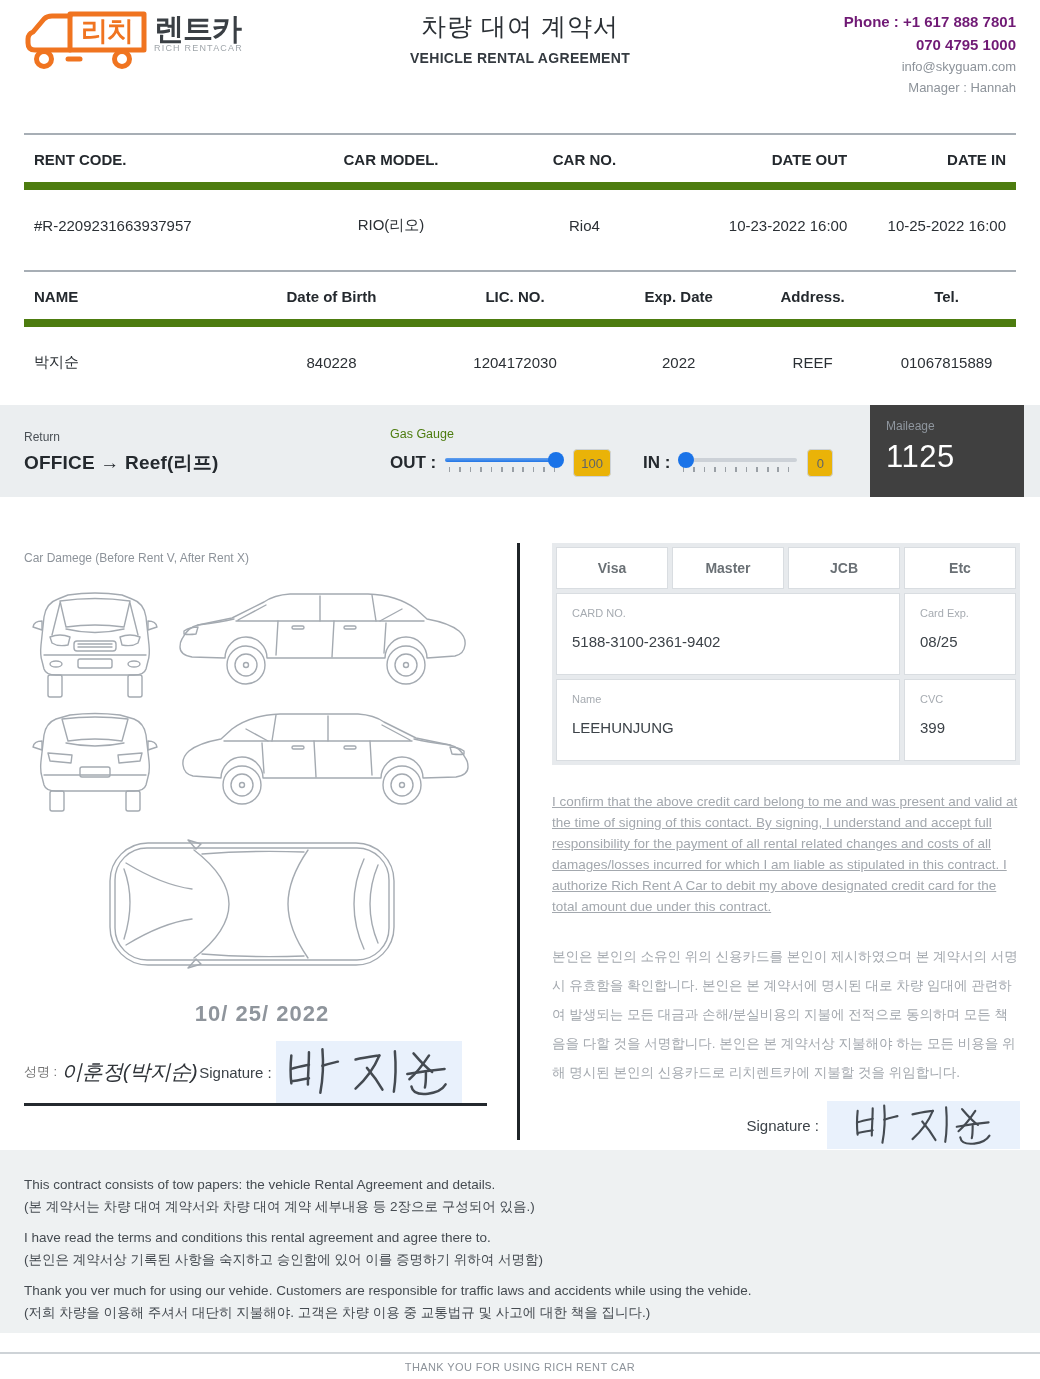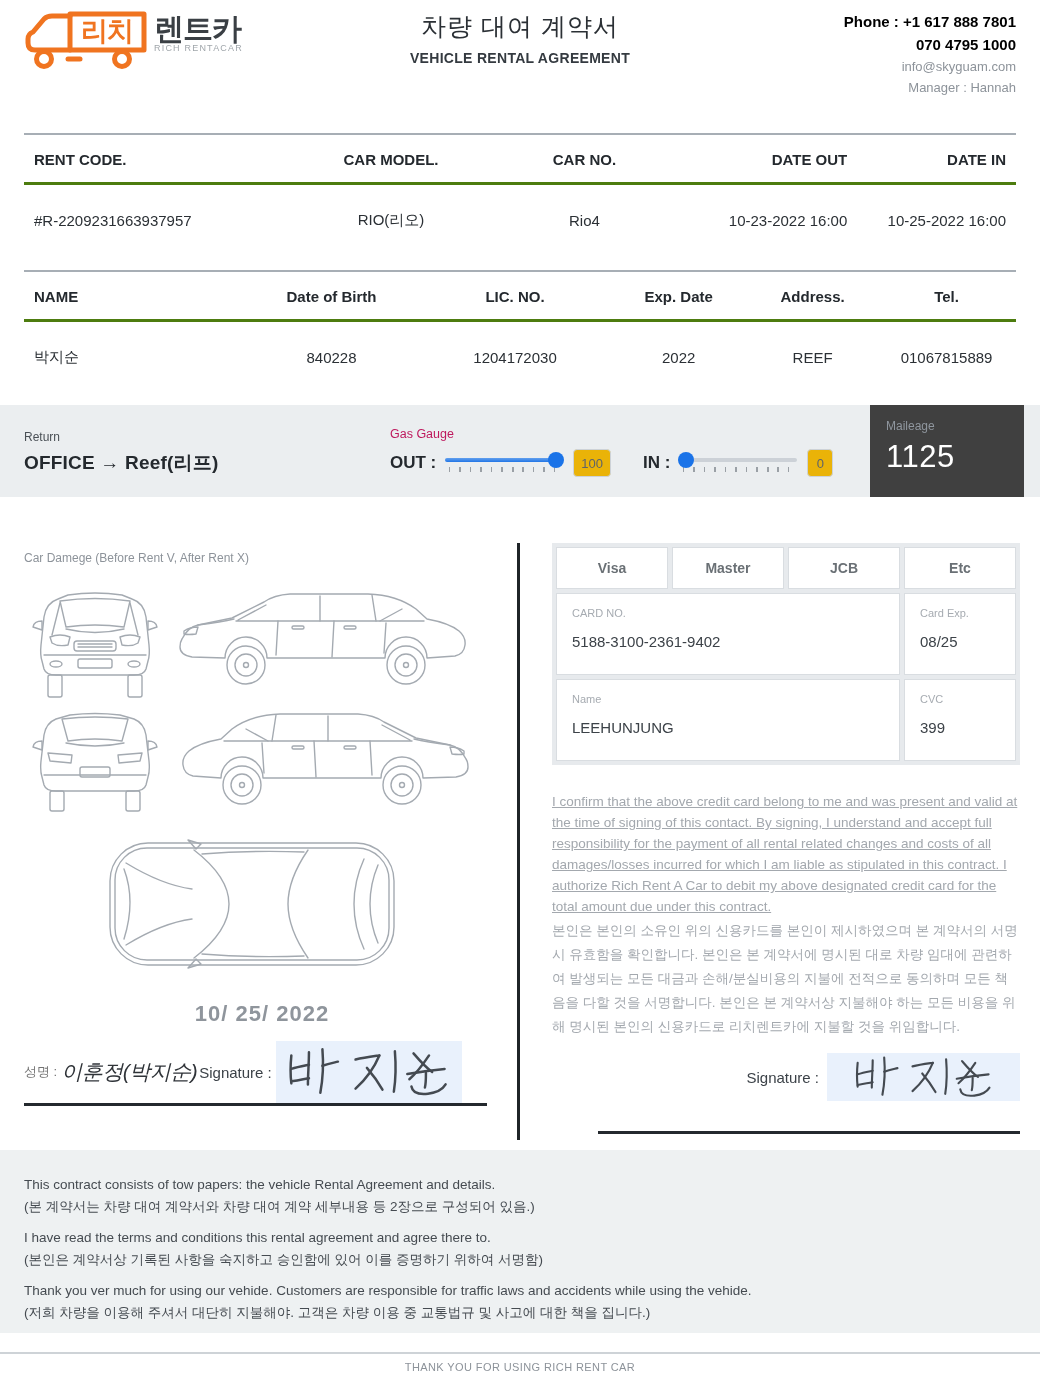--- a/index.html
+++ b/index.html
@@ -13,39 +13,39 @@
   .logo-kr-accent { position:absolute; left:47px; top:3px; width:72px; height:36px;
       display:flex; align-items:center; justify-content:center;
       color:#f07420; font-size:27px; font-weight:bold; letter-spacing:-1px; }
   .logo-text-col { margin-left:-2px; padding-top:2px; }
   .logo-kr-rest { font-size:30px; font-weight:bold; color:#3a3f44; letter-spacing:-1px; line-height:1.1; }
   .logo-sub { font-size:9px; color:#a0a6ab; letter-spacing:1.2px; text-align:left; margin-top:-2px; }
   .title-block { position:absolute; left:50%; transform:translateX(-50%); top:0; text-align:center; width:420px; }
   .title-kr { font-size:25px; font-weight:500; color:#2b3035; letter-spacing:1px; }
   .title-en { font-size:14px; font-weight:bold; color:#343a40; margin-top:7px; letter-spacing:.3px; }
   .contact { position:absolute; right:0; top:0; text-align:right; }
-  .contact .c-bold { font-size:15px; font-weight:bold; color:#000000; line-height:23px;margin-left:43px; }
+  .contact .c-bold { font-size:15px; font-weight:bold; color:#701a75; line-height:23px;margin-left:43px; }
   .contact .c-light { font-size:13px; color:#8d939a; line-height:21px; }
 
   
   table.info { position:absolute; left:24px; width:992px; border-collapse:collapse; table-layout:fixed; }
   #rent-table { top:133px; }
   #driver-table { top:270px; }
   table.info { border-top:2px solid #a7aeb5; }
-  table.info th { font-size:15px; font-weight:bold; color:#24292e; padding:16px 10px 14px 10px; border-bottom:3px solid #4d7c0f; }
+  table.info th { font-size:15px; font-weight:bold; color:#24292e; padding:16px 10px 14px 10px; border-bottom:8px solid #4d7c0f; }
   table.info td { font-size:15px; color:#2b3035; padding:26px 10px 30px 10px; }
   .al { text-align:left; } .ac { text-align:center; } .ar { text-align:right; }
 
   
   .band { position:absolute; left:0; right:0; top:405px; height:92px; background:#ebeef0; }
   .return-block { position:absolute; left:24px; top:25px; }
   .return-label { font-size:12px; color:#4a5056; }
   .return-value { font-size:19px; font-weight:600; color:#24292e; margin-top:6px; letter-spacing:.2px; }
   .gas-block { position:absolute; left:390px; top:22px; }
-  .gas-label { font-size:12.5px; color:#be185d; }
+  .gas-label { font-size:12.5px; color:#4d7c0f; }
   .gas-row { display:flex; align-items:center; margin-top:8px; }
   .gas-io { font-size:17px; font-weight:bold; color:#24292e; margin-right:9px; }
   .slider { position:relative; width:118px; height:18px; }
   .slider .track { position:absolute; left:0; right:0; top:4px; height:4px; border-radius:2px; }
   .slider.out .track { background:linear-gradient(#63a0ee,#2176e6); }
   .slider.in  .track { background:#ccd1d7; }
   .slider .ticks { position:absolute; left:4px; right:4px; top:13px; height:5px;
       background:repeating-linear-gradient(90deg,#9aa0a6 0 1.5px,transparent 1.5px 10.5px); }
   .slider .thumb { position:absolute; top:-2px; width:16px; height:16px; border-radius:50%; background:#1a73e8; }
   .slider.out .thumb { right:-1px; }
@@ -84,21 +84,21 @@
   .card-grid { display:grid; grid-template-columns:repeat(4,1fr); gap:4px; background:#e7eaed; padding:4px; }
   .card-cell { background:#fff; border:1px solid #d9dde1; }
   .card-type { height:42px; display:flex; align-items:center; justify-content:center;
       font-size:14px; font-weight:bold; color:#6a7075; }
   .card-field { height:82px; padding:13px 15px; }
   .span3 { grid-column:1 / 4; }
   .fld-label { font-size:11px; color:#a6abb1; }
   .fld-value { font-size:15px; color:#3c4248; margin-top:14px; }
   .para { font-size:13.5px; line-height:21px; color:#a3a8ae; }
   .para-en { margin-top:26px;text-decoration:underline; }
-  .para-kr { margin-top:2px; line-height:24px; }
+  .para-kr { margin-top:25px; line-height:29px; }
   .sign-row-right { display:flex; align-items:center; justify-content:flex-end; margin-top:14px; }
   .sig-pad-right { width:193px; height:48px; margin-left:8px; }
   .underline-right { width:422px; margin-left:auto; margin-top:30px; border-top:3px solid #24292e; }
   .sig-ink { stroke:#444a51; stroke-width:2.4; fill:none; stroke-linecap:round; stroke-linejoin:round; }
 
   
   .footer-box { position:absolute; left:0; right:0; top:1150px; height:183px; background:#eef1f2; padding:24px 24px 0 24px; }
   .f-line { font-size:13.5px; line-height:22px; color:#454b51; }
   .f-group { margin-bottom:9px; }
   .bottom-rule { position:absolute; left:0; right:0; top:1352px; border-top:2px solid #ced3d7; }

